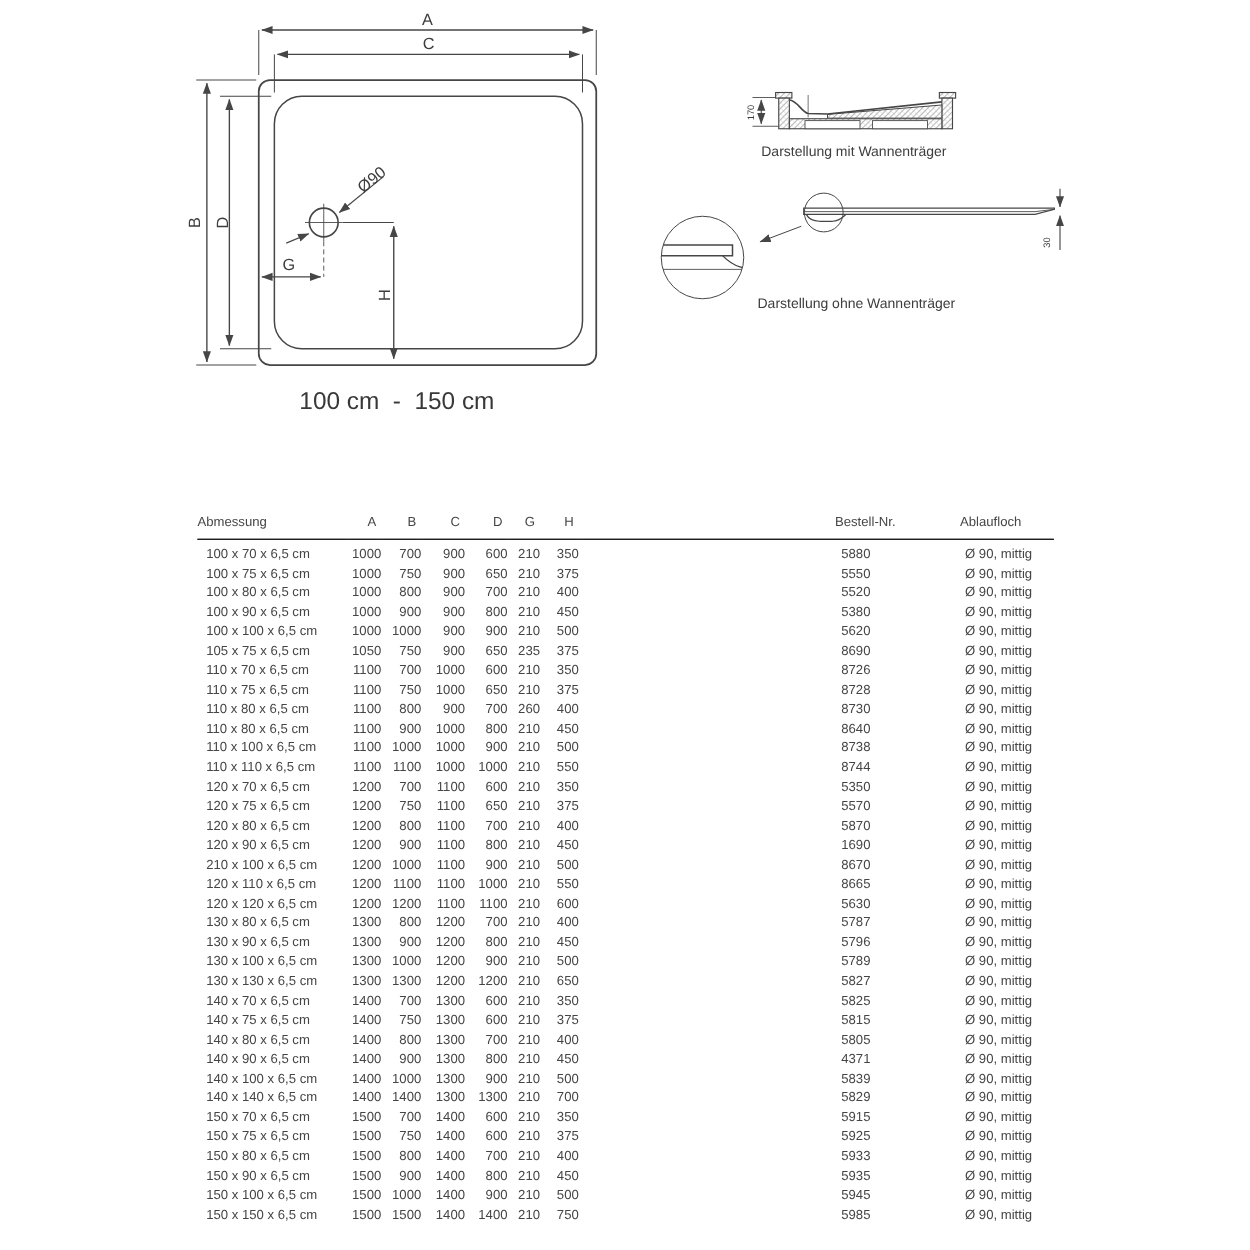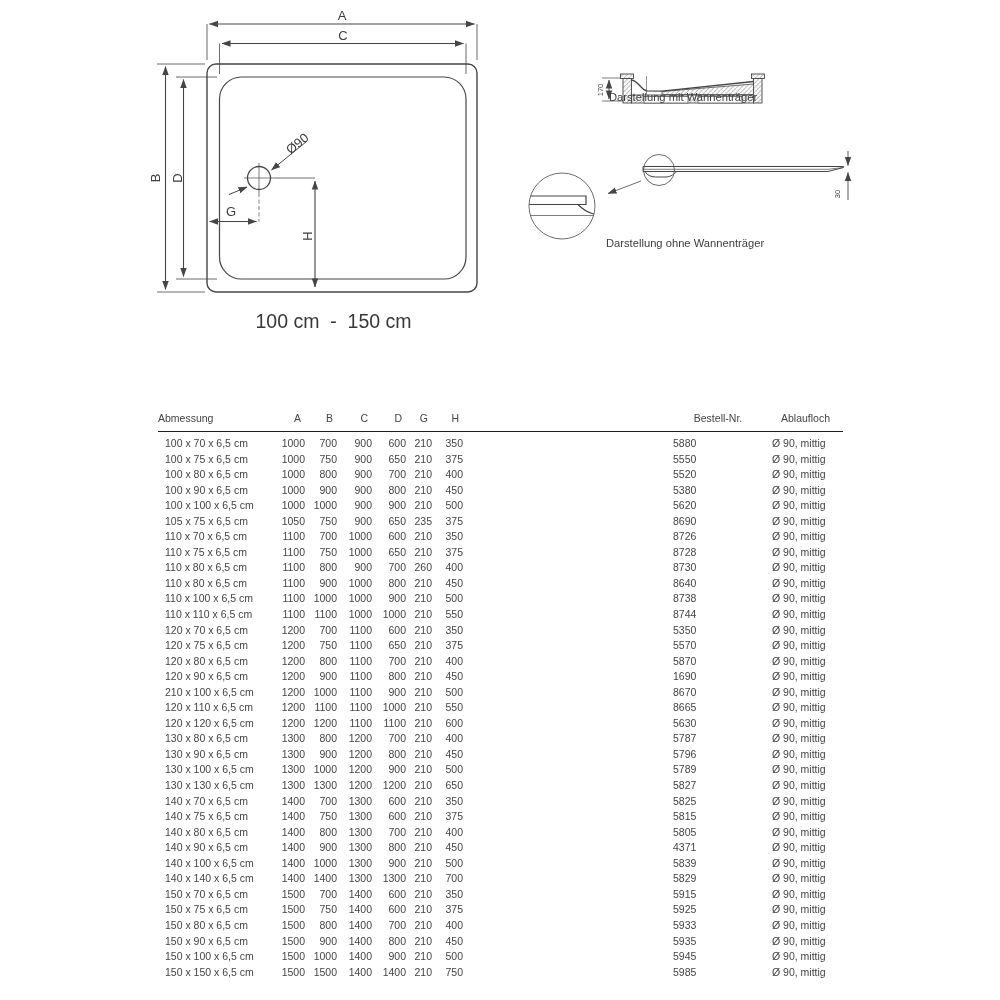--- a/index.html
+++ b/index.html
@@ -4,37 +4,37 @@
 <style>
   * { margin:0; padding:0; box-sizing:border-box; }
   html,body { width:1000px; height:1000px; background:#ffffff; font-family:"Liberation Sans", sans-serif; }
   #stage { position:relative; width:1000px; height:1000px; background:#fff; overflow:hidden; }
 
   
   #drawing { position:absolute; left:0; top:0; }
   .dim-text { font-size:13px; fill:#3d3d3d; }
   .small-dim-text { font-size:7.5px; fill:#3d3d3d; }
   #size-caption {
-    position:absolute; left:176px; top:310px; width:315px;
+    position:absolute; left:160px; top:310px; width:315px;
     text-align:center; font-size:19.5px; color:#383838; white-space:pre;
   }
   .view-caption {
     position:absolute; font-size:11.2px; color:#3d3d3d; white-space:pre;
   }
-  #caption-with { left:609px; top:91px; }
+  #caption-with { left:609px; top:116px; }
   #caption-without { left:606px; top:237px; }
 
   
   #dimension-table {
     position:absolute; left:158px; top:412px; width:685px;
     border-collapse:collapse; table-layout:fixed;
     font-size:10.5px; color:#454545;
   }
   #dimension-table th {
-    font-weight:normal; text-align:center; vertical-align:bottom;
+    font-weight:normal; text-align:left; vertical-align:bottom;
     padding:0 0 7px 0; border-bottom:1.5px solid #1f1f1f;
     font-size:10.5px; color:#454545; white-space:nowrap;
   }
   #dimension-table td { padding:0; height:15.55px; line-height:15.55px; white-space:nowrap; }
   #dimension-table tbody tr:first-child td { padding-top:4px; }
   col.w0{width:120px;} col.w1{width:27px;} col.w2{width:32px;} col.w3{width:35px;}
   col.w4{width:34px;} col.w5{width:26px;} col.w6{width:31px;} col.w7{width:305px;} col.w8{width:75px;}
   #dimension-table .c0 { text-align:left; padding-left:7px; }
   #dimension-table th.c0 { padding-left:0;margin-top:12px; }
   #dimension-table .c1,#dimension-table .c2,#dimension-table .c3,

